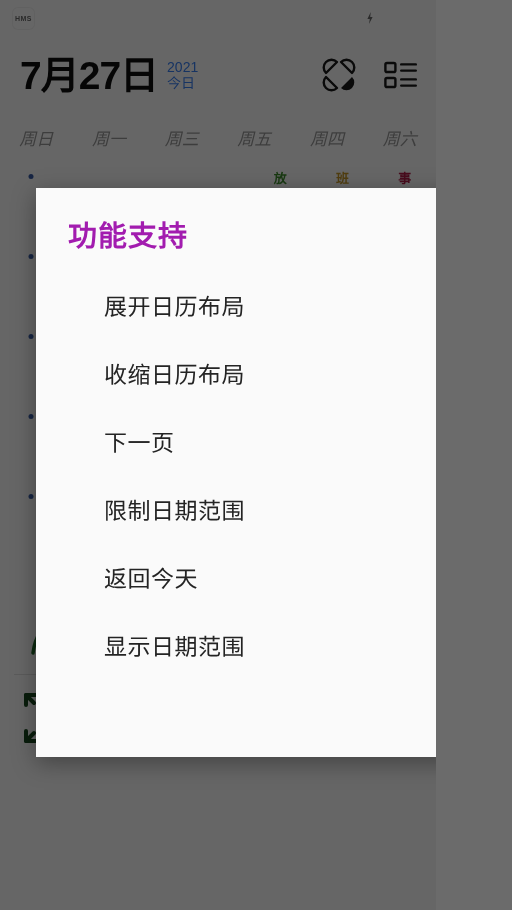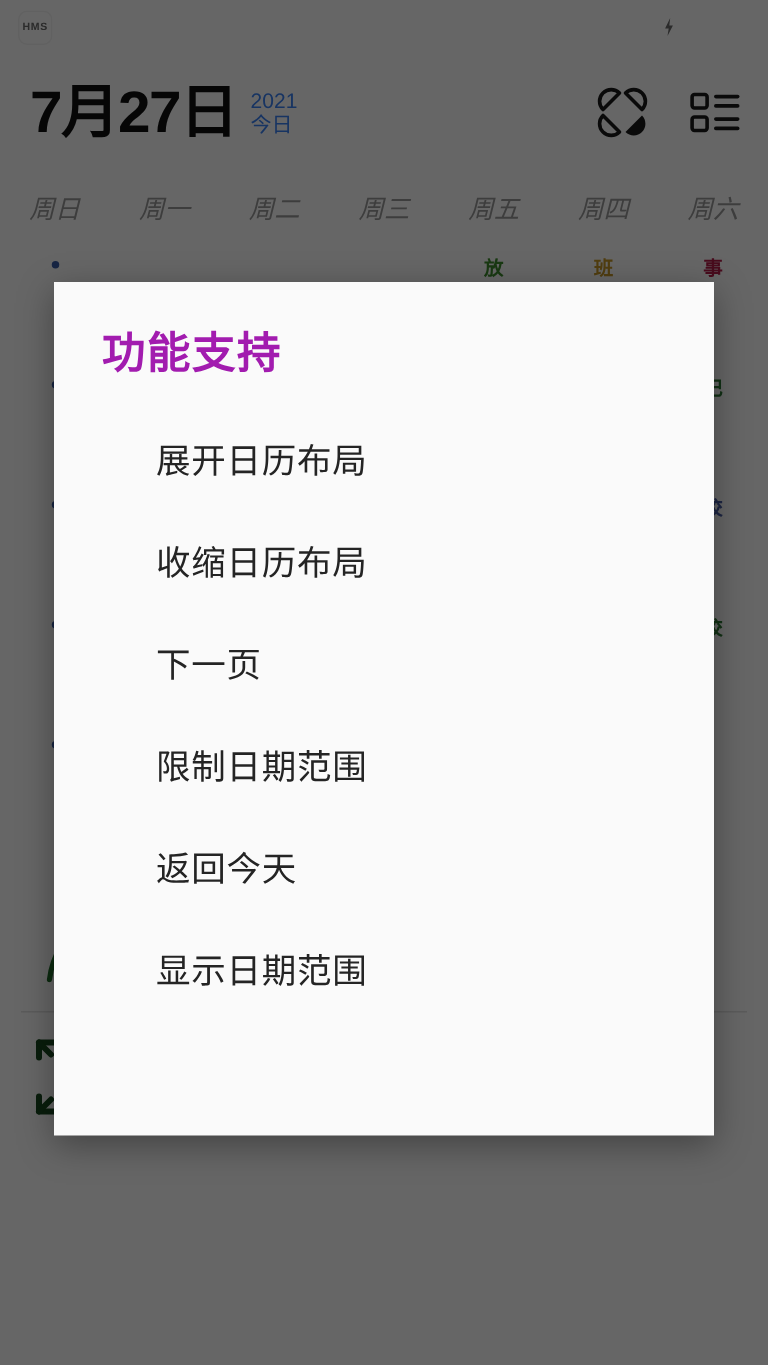--- a/index.html
+++ b/index.html
@@ -9,21 +9,21 @@
   }
   body {
     width: 512px;
     height: 910px;
     overflow: hidden;
     font-family: "Liberation Sans", "DejaVu Sans", sans-serif;
     background: #6b6b6b;
   }
   #screen {
     position: relative;
-    width: 512px;
+    width: 436px;
     height: 910px;
     overflow: hidden;
     background: #ffffff;
   }
 
   
   #app {
     position: absolute;
     inset: 0;
     background: #ffffff;
@@ -286,21 +286,20 @@
             <rect x="16" y="18.2" width="17" height="2.4" rx="1.2" fill="#1a1a1a"></rect>
             <rect x="16" y="24.4" width="17" height="2.4" rx="1.2" fill="#1a1a1a"></rect>
           </svg>
         </span>
       </div>
     </div>
 
     <div class="weekbar">
       <div>周日</div>
       <div>周一</div>
-      <div>周二</div>
       <div>周三</div>
       <div>周五</div>
       <div>周四</div>
       <div>周六</div>
     </div>
 
     <div class="calendar" id="calendar">
         <div class="cal-row">
           <div class="cal-cell">
             <span class="cal-dot" style="background: rgb(59, 94, 168);"></span>

